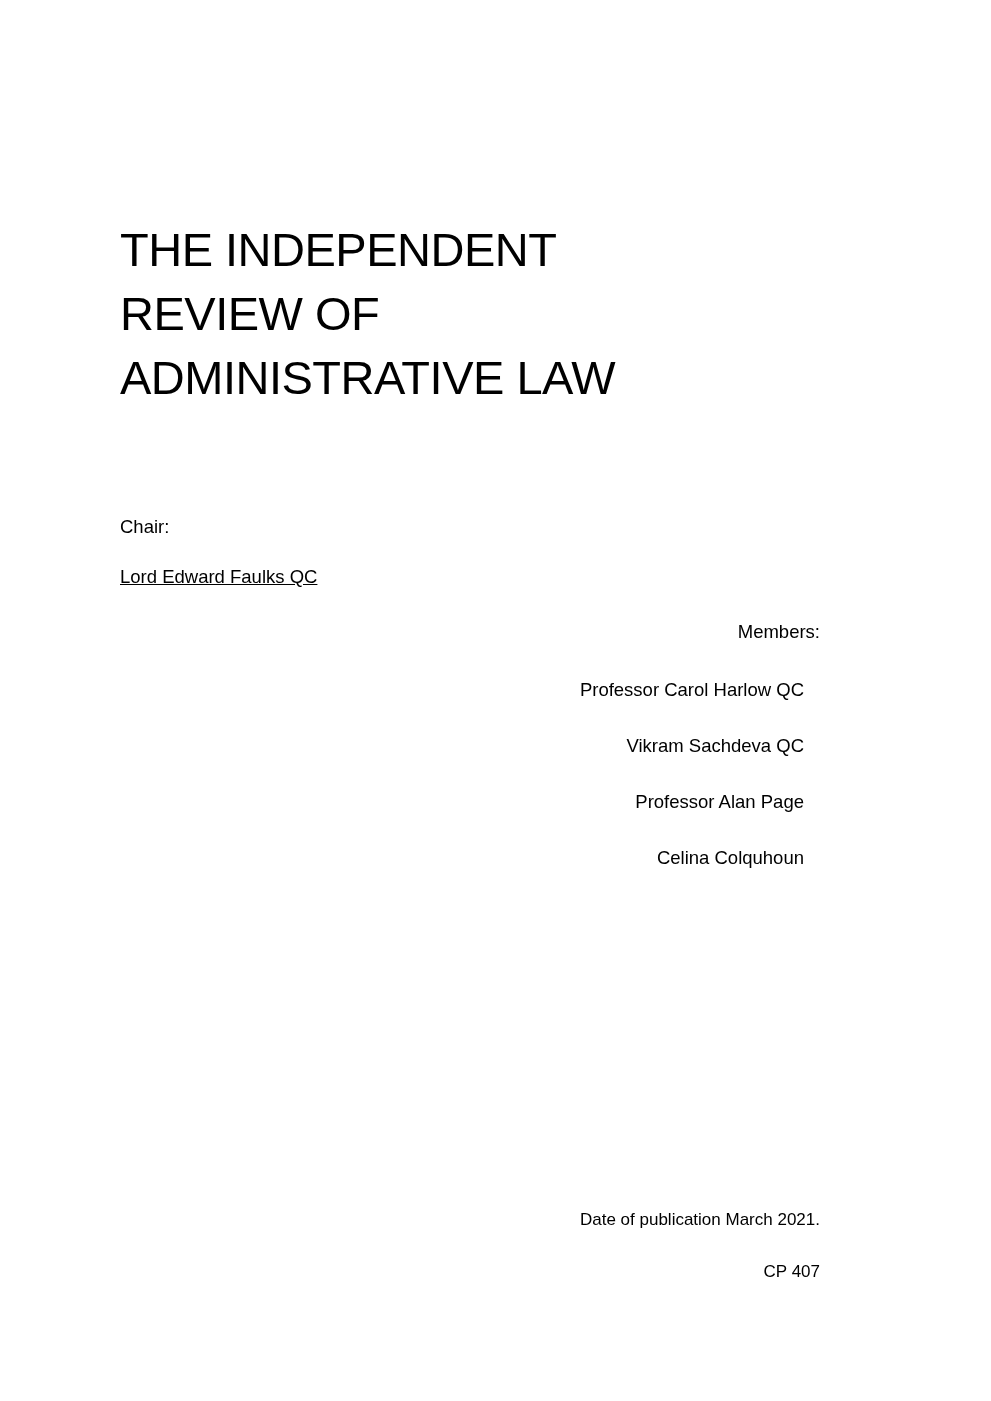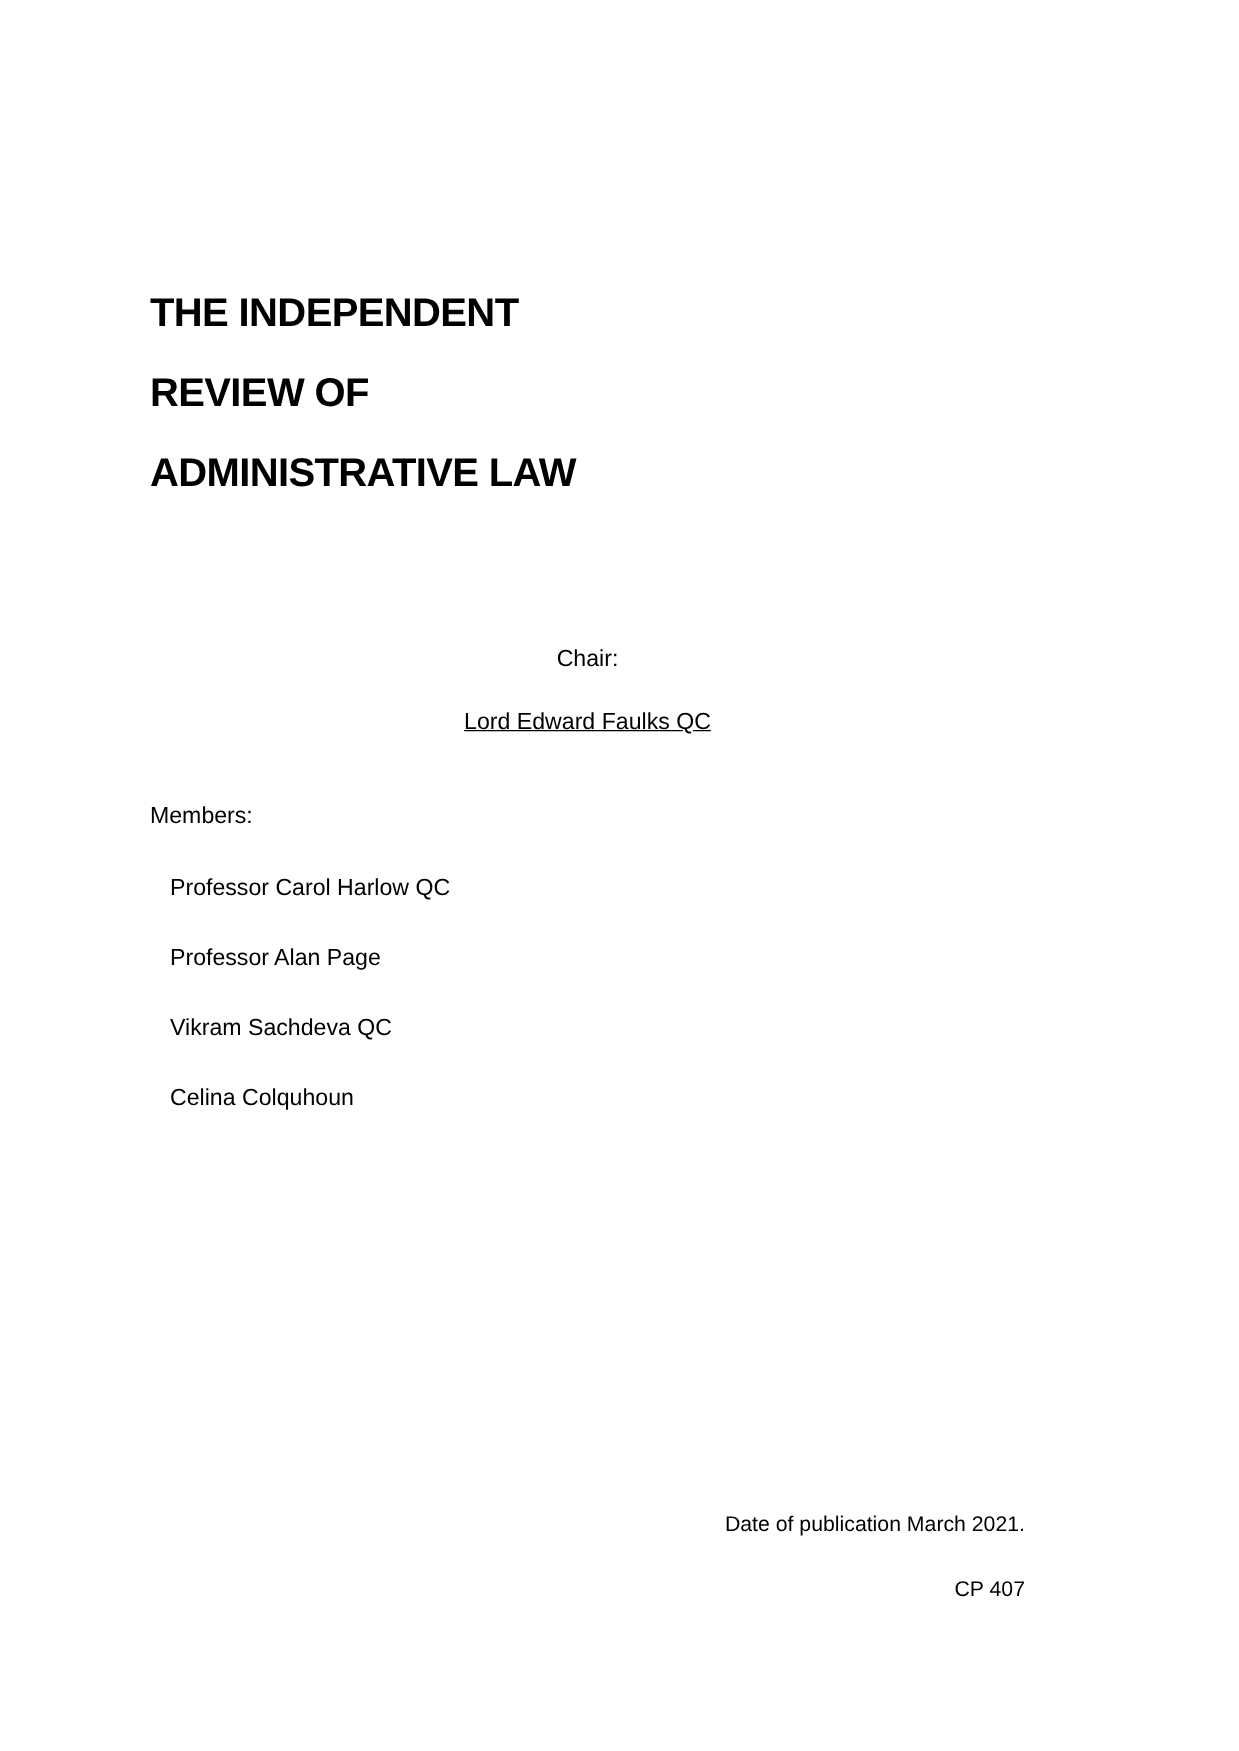--- a/index.html
+++ b/index.html
@@ -25,42 +25,42 @@
     left: 120px;
     top: 0;
     width: 760px;
     height: 1401px;
   }
   .doc-title {
     position: absolute;
     top: 218px;
     left: 0;
     width: 700px;
-    font-size: 32px;
+    font-size: 47px;
     line-height: 64px;
-    font-weight: bold;
+    font-weight: normal;
     letter-spacing: -0.5px;
     margin: 0;
   }
   .doc-title .line {
     display: block;
     white-space: nowrap;
   }
   .chair-block {
     position: absolute;
     top: 515px;
     left: 0;
     width: 700px;
-    text-align: center;
   }
   .members-block {
     position: absolute;
-    top: 640px;
+    top: 620px;
     left: 0;
     width: 700px;
+    text-align: right;
   }
   .footer-block {
     position: absolute;
     top: 1208px;
     left: 0;
     width: 700px;
   }
   .label {
     font-size: 18.5px;
     line-height: 24px;
@@ -101,22 +101,22 @@
     </h1>
 
     <div class="chair-block">
       <p class="label">Chair:</p>
       <p class="chair-name">Lord Edward Faulks QC</p>
     </div>
 
     <div class="members-block">
       <p class="label">Members:</p>
       <p class="name">Professor Carol Harlow QC</p>
+      <p class="name">Vikram Sachdeva QC</p>
       <p class="name">Professor Alan Page</p>
-      <p class="name">Vikram Sachdeva QC</p>
       <p class="name">Celina Colquhoun</p>
     </div>
 
     <div class="footer-block">
       <p class="footer-line">Date of publication March 2021.</p>
       <p class="footer-line">CP 407</p>
     </div>
 
   </div>
 </div>

